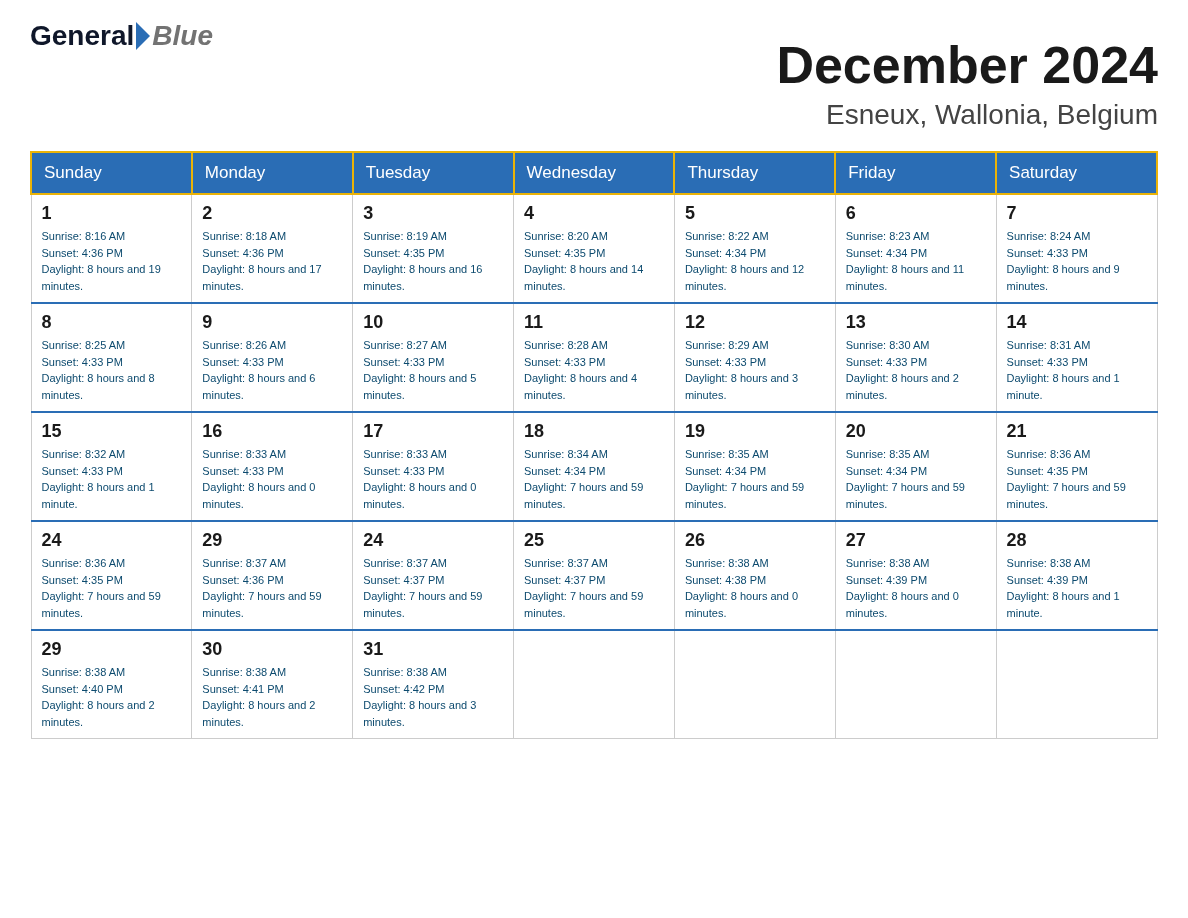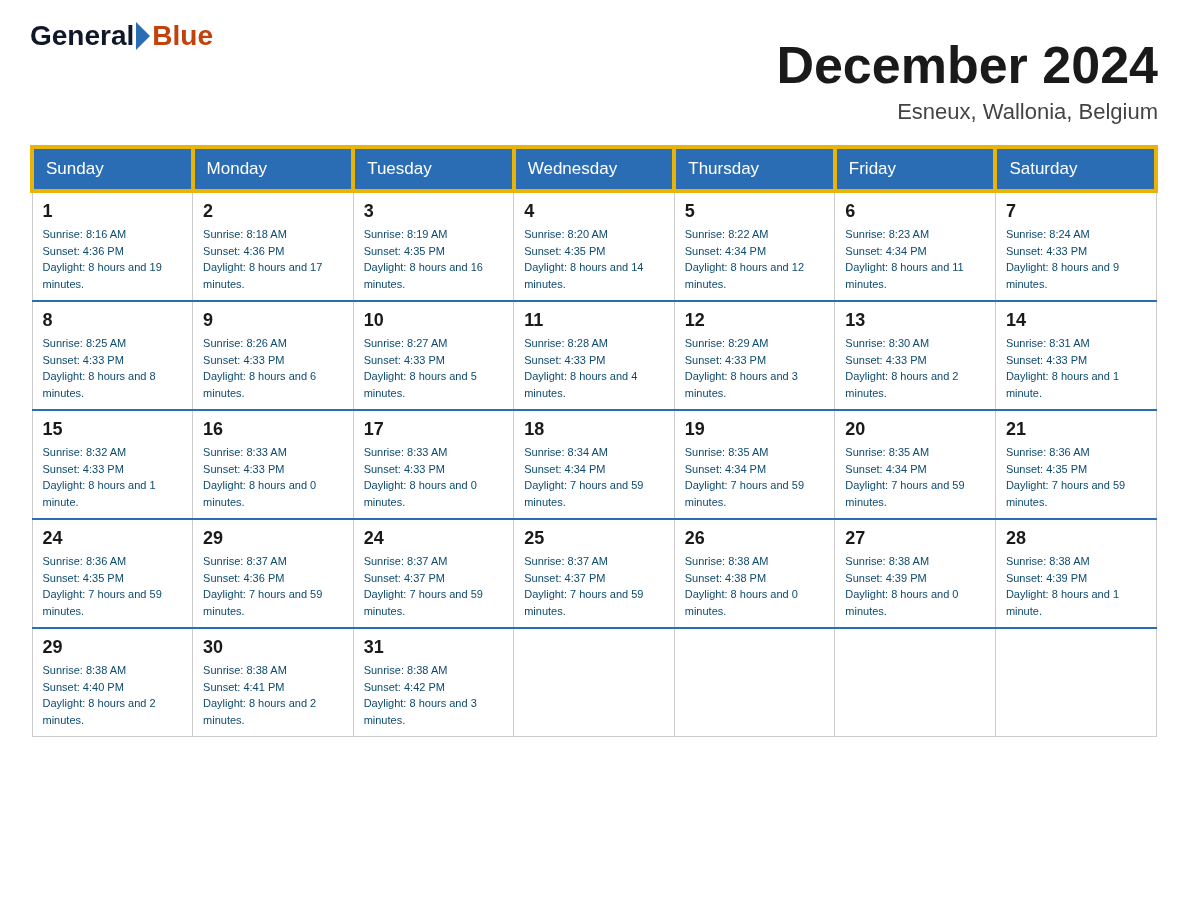--- a/index.html
+++ b/index.html
@@ -34,48 +34,49 @@
     .logo-arrow {
       width: 0;
       height: 0;
       border-left: 14px solid #2a6db5;
       border-top: 14px solid transparent;
       border-bottom: 14px solid transparent;
       display: inline-block;
       margin: 0 2px;
     }
     .logo-blue {
-      color: #c2410c;
+      color: #737373;
+      font-style: italic;
     }
     .title-section {
       text-align: right;
     }
     .calendar-title {
       font-size: 52px;
       font-weight: bold;
       color: #1a1a1a;
       margin-top: 15px;
     }
     .calendar-subtitle {
-      font-size: 22px;
+      font-size: 28px;
       color: #444;
       margin-top: 4px;
     }
     .calendar-table {
       width: 100%;
       border-collapse: collapse;
     }
     .calendar-table th {
       background-color: #2a6db5;
       color: #ffffff;
       text-align: left;
       padding: 10px 12px;
       font-size: 17px;
       font-weight: normal;
-      border: 4px solid #eab308;
+      border: 2px solid #eab308;
     }
     .calendar-table td {
       vertical-align: top;
       padding: 8px 10px;
       border: 1px solid #cccccc;
       width: 14.28%;
       font-size: 13px;
       color: #333;
       height: 100px;
       background: #ffffff;

